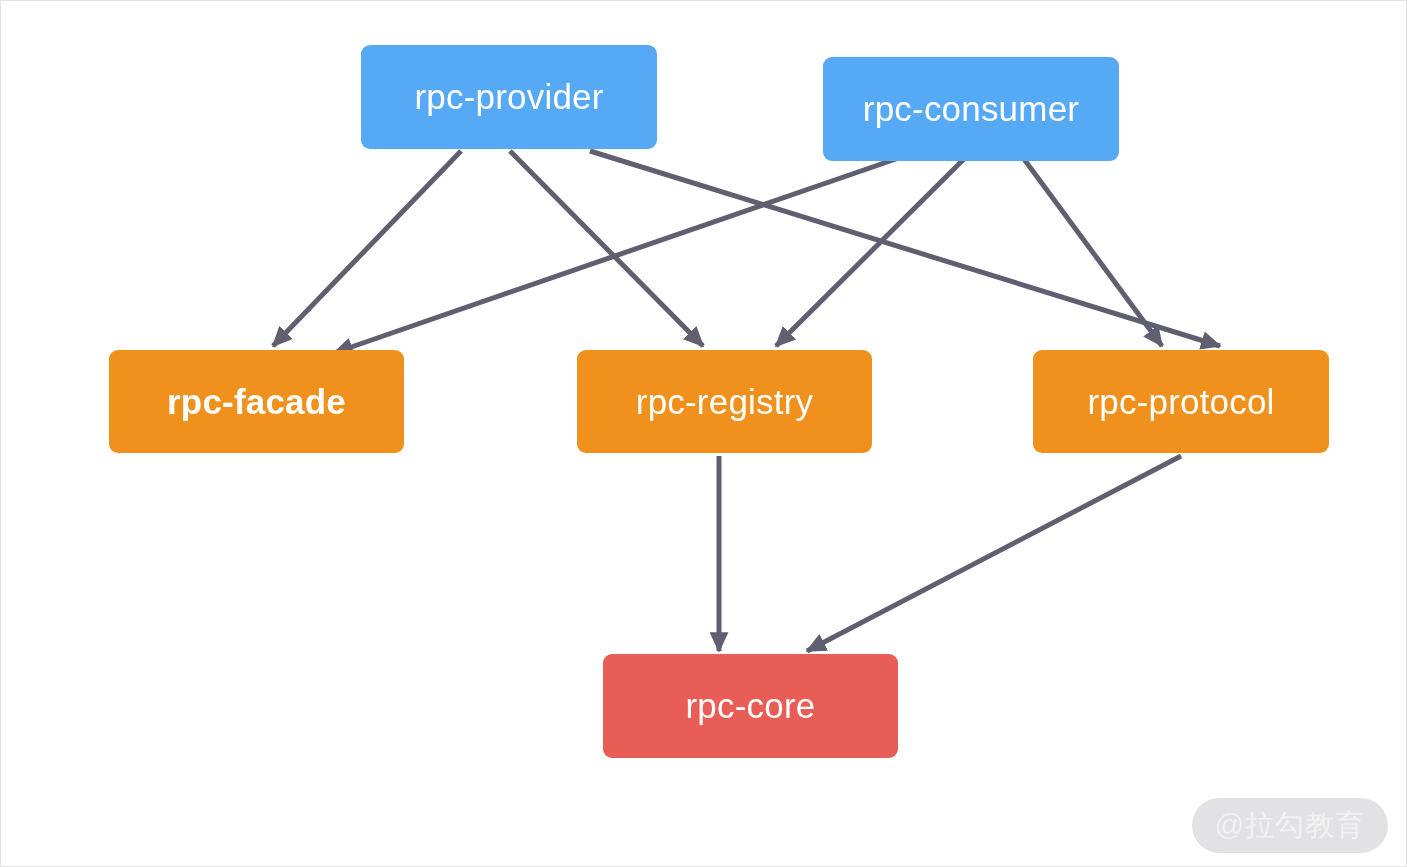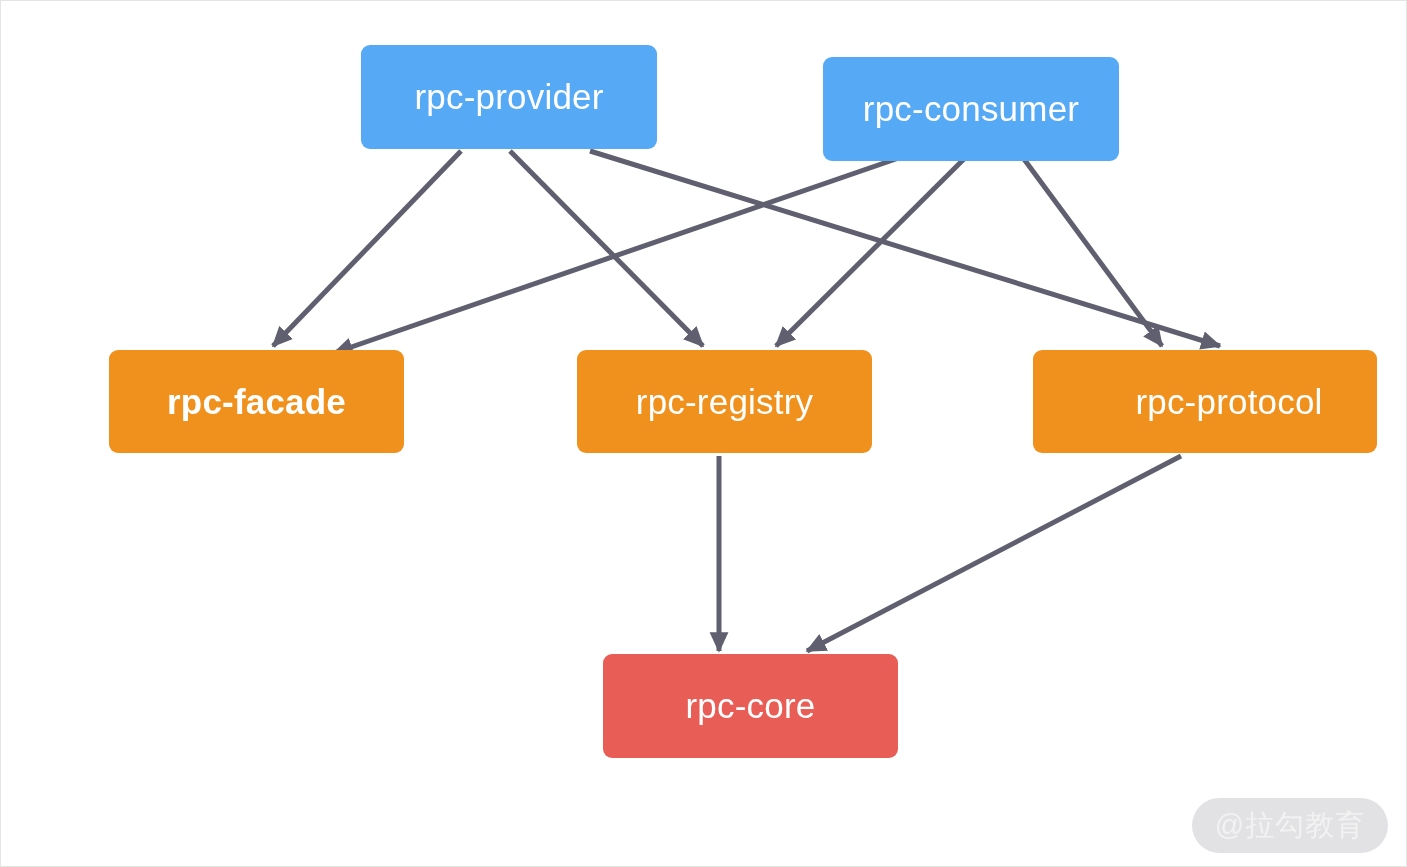--- a/index.html
+++ b/index.html
@@ -96,21 +96,21 @@
   </div>
 
   <div class="node node-orange" style="left: 108px; top: 349px; width: 295px; height: 103px; background: rgb(240, 145, 30); font-weight: bold;">
     <span>rpc-facade</span>
   </div>
 
   <div class="node node-orange" style="left: 570px; top: 349px; width: 295px; height: 103px; background: rgb(240, 145, 30); margin-left: 6px;">
     <span>rpc-registry</span>
   </div>
 
-  <div class="node node-orange" style="left: 1032px; top: 349px; width: 296px; height: 103px; background: rgb(240, 145, 30); padding-left: 48px;">
+  <div class="node node-orange" style="left: 1032px; top: 349px; width: 296px; height: 103px; background: rgb(240, 145, 30);">
     <span>rpc-protocol</span>
   </div>
 
   <div class="node node-red" style="left: 602px; top: 653px; width: 295px; height: 104px; background: rgb(232, 93, 85);">
     <span>rpc-core</span>
   </div>
 
   <div id="watermark">
     <span id="watermark-text">@拉勾教育</span>
   </div>

